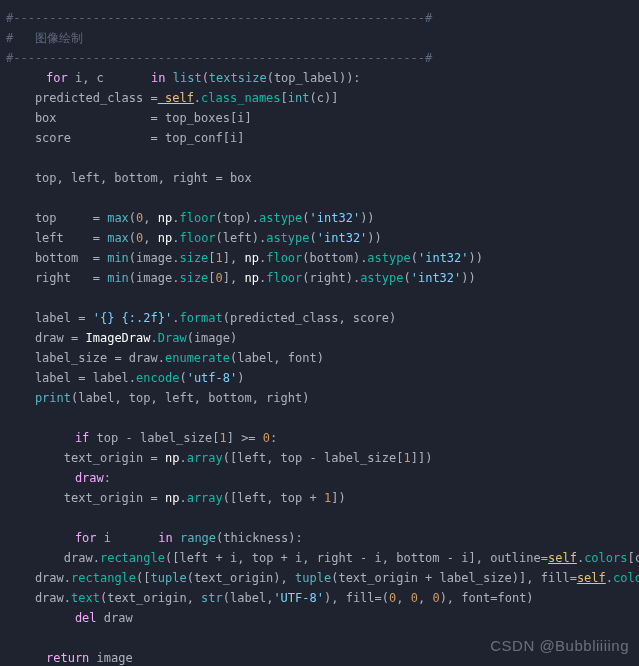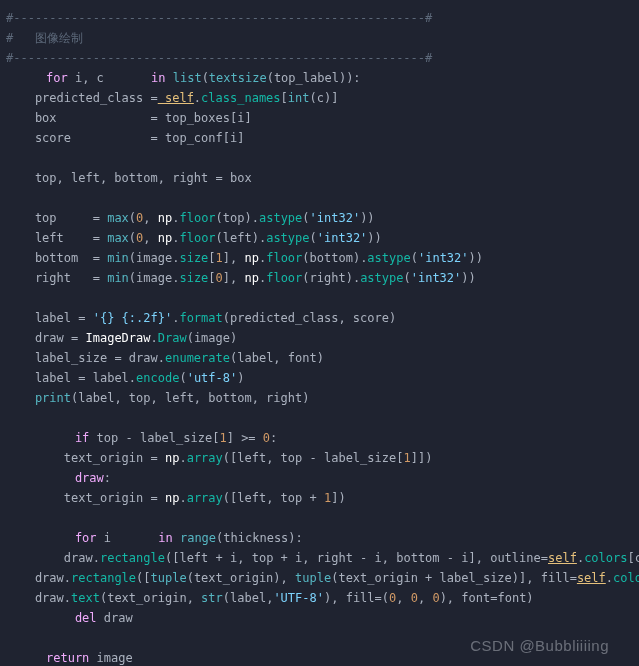--- a/index.html
+++ b/index.html
@@ -27,21 +27,21 @@
   .id { color: #abb2bf; }        
   .fn { color: #56b6c2; }        
   .at { color: #14b8a6; }        
   .st { color: #7dd3fc; }        
   .nu { color: #d19a66; }        
   .sf { color: #e5c07b; text-decoration: underline; }        
   .op { color: #abb2bf; }
   .obj { color: #ffffff; }       
   .watermark {
     position: absolute;
-    right: 30px;
+    right: 10px;
     bottom: 10px;
     color: rgba(210,214,222,0.42);
     font-family: -apple-system, "Segoe UI", Arial, sans-serif;
     font-size: 15px;
     letter-spacing: 0.5px;
     pointer-events: none;
   }
 </style>
 </head>
 <body>

